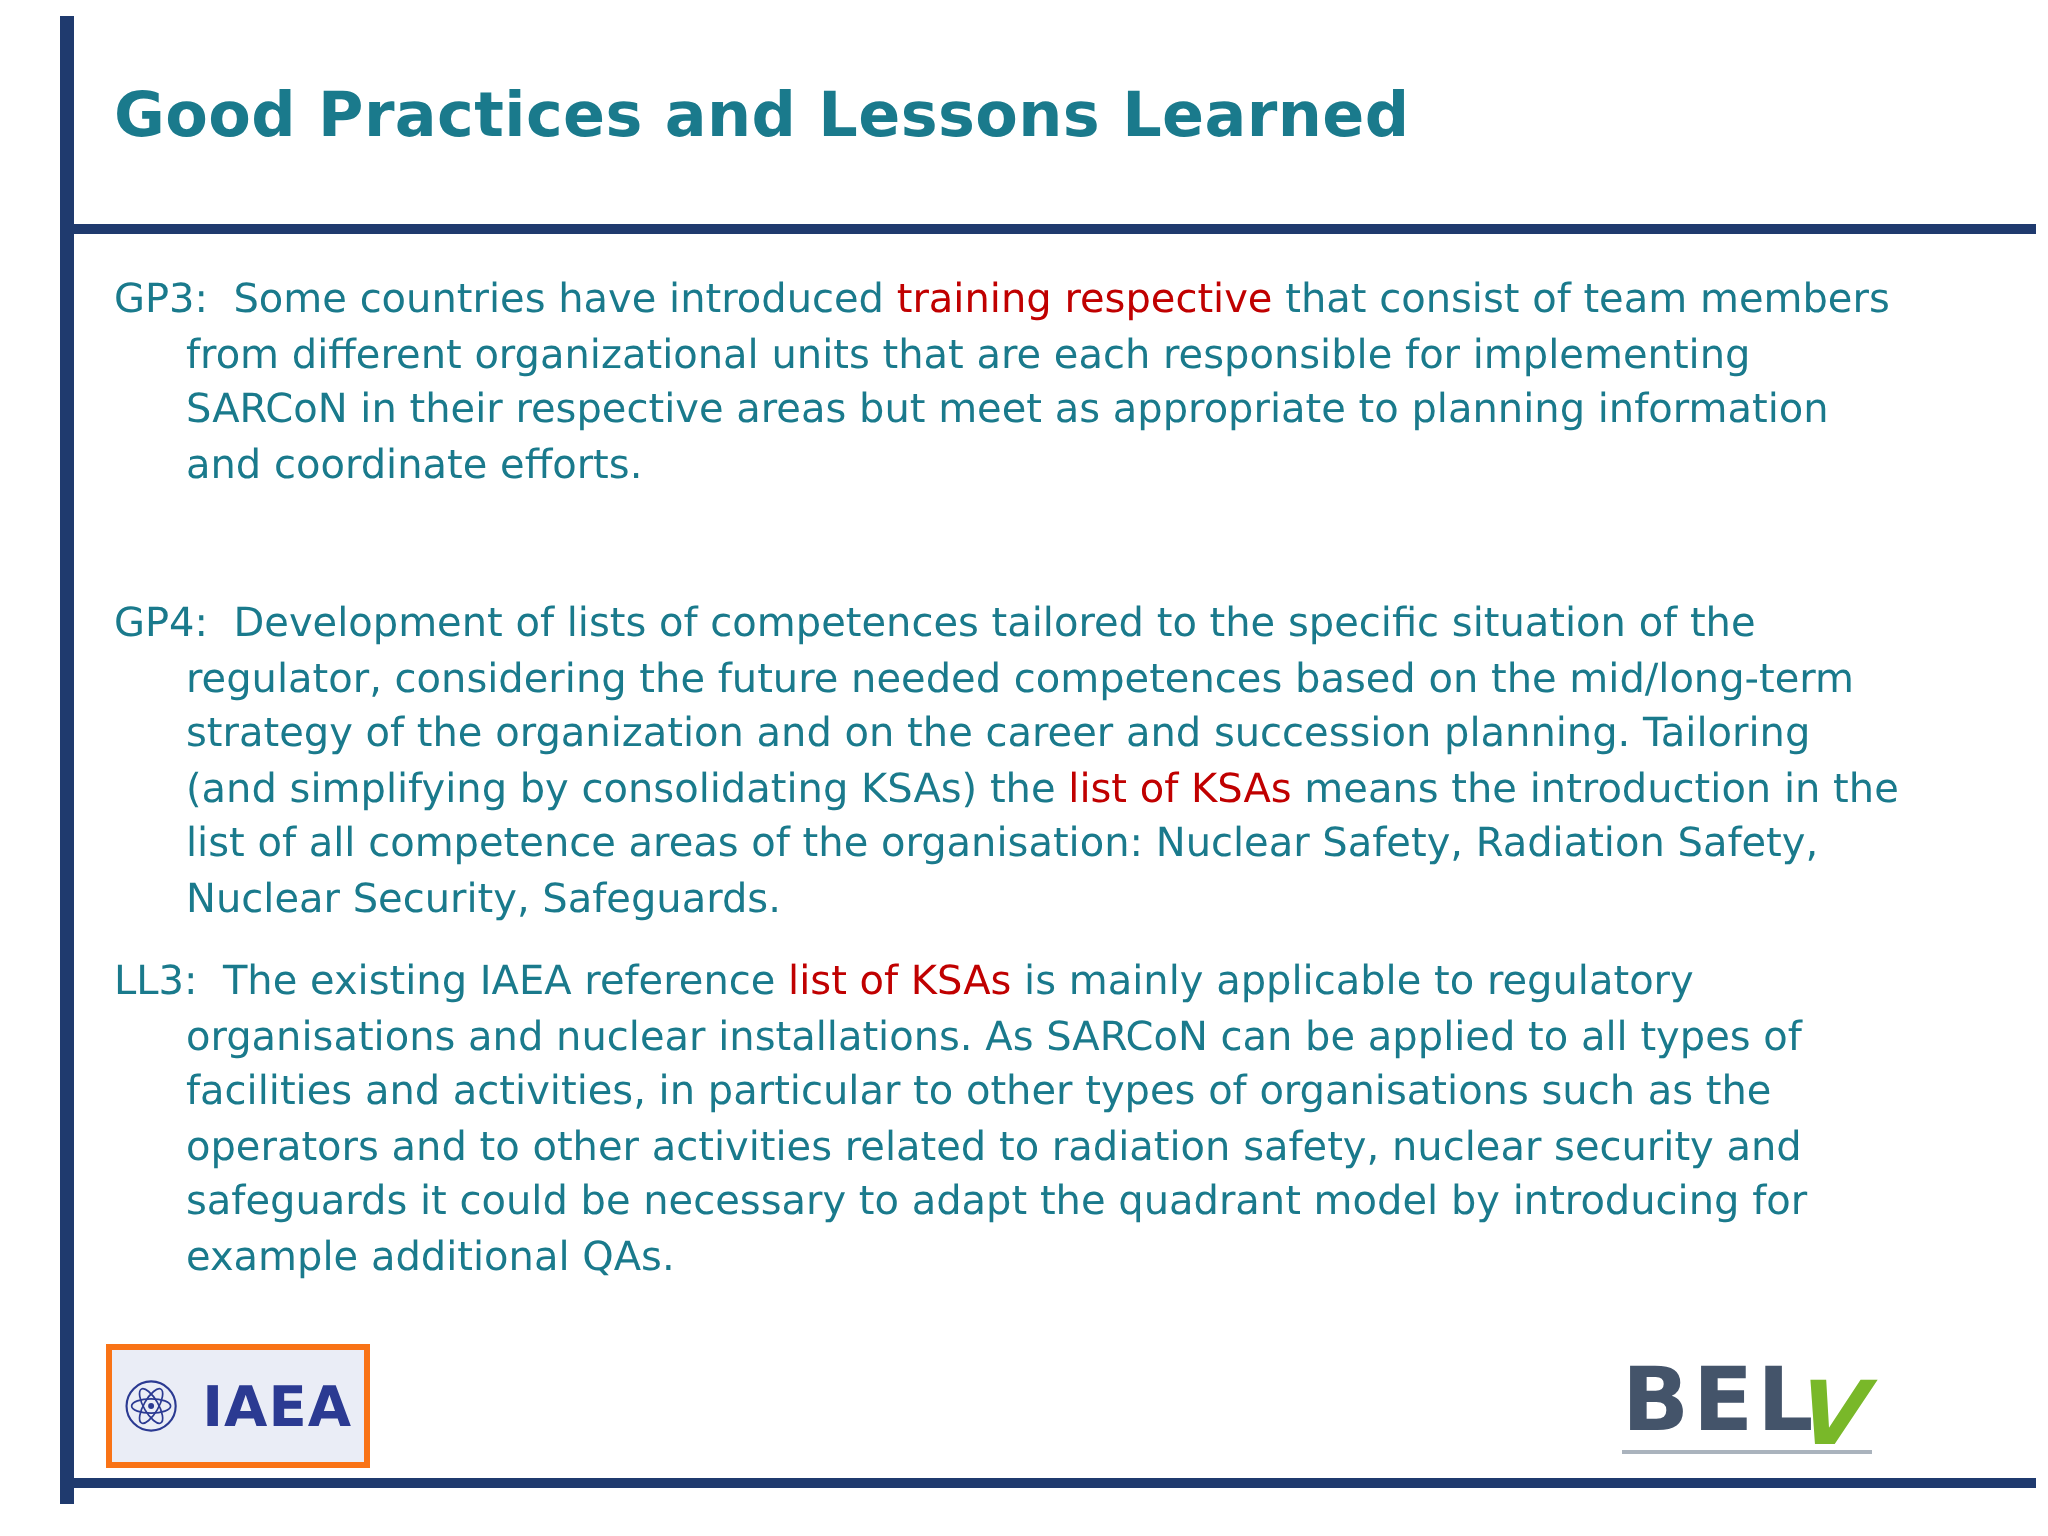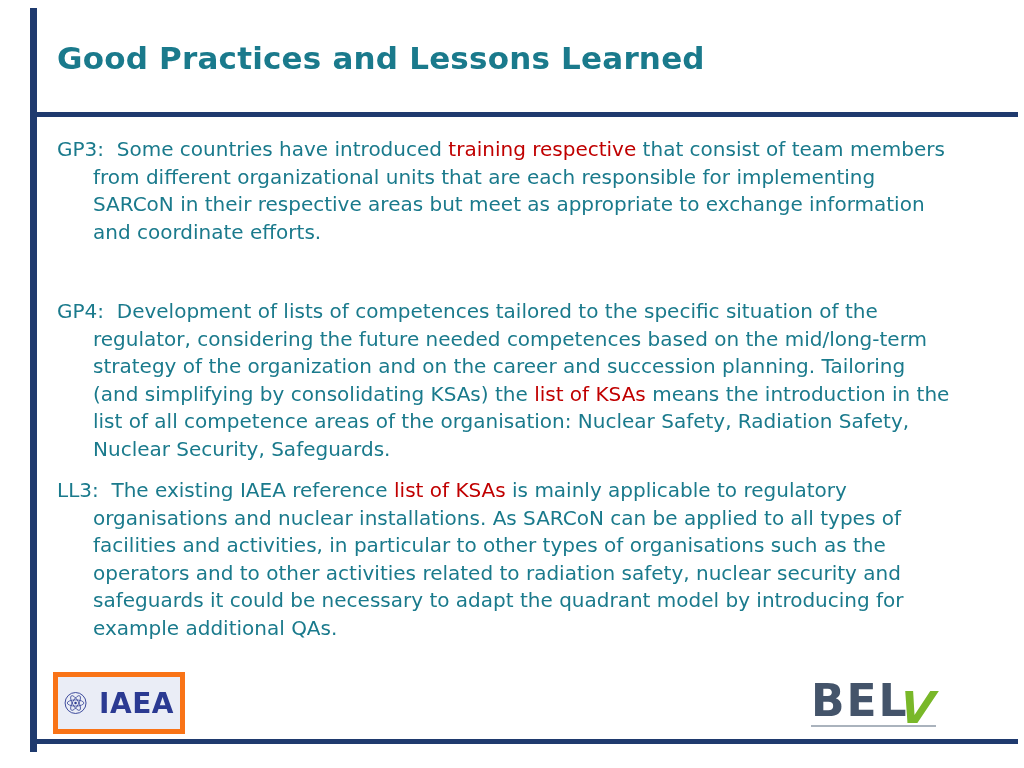--- a/index.html
+++ b/index.html
@@ -52,21 +52,21 @@
     position:absolute;
     left:30px;bottom:8px;
     right:6px;height:5px;
     background:var(--navy,#1f3a6e);
   }
   .iaea-logo{
     position:absolute;
     left:53px;bottom:18px;
     width:132px;height:62px;
     background:#eaedf6;
-    border:5px solid #f97316;
+    border:3px solid #f97316;
     display:flex;
     align-items:center;
     gap:12px;
     padding:0 6px;
     box-sizing:border-box;
   }
   .iaea-text{
     font-size:28px;
     font-weight:bold;
     color:var(--iaea-blue,#2b3a92);
@@ -107,21 +107,21 @@
 
 <div class="slide">
 
   <div class="left-bar"></div>
 
   <h1 class="title">Good Practices and Lessons Learned</h1>
 
   <div class="title-rule"></div>
 
   <div class="body">
-      <p class="para"><span class="">GP3:  Some countries have introduced </span><span class="hl">training respective</span><span class=""> that consist of team members from different organizational units that are each responsible for implementing SARCoN in their respective areas but meet as appropriate to exchange information and coordinate efforts.</span></p>
+      <p class="para"><span class="">GP3:  Some countries have introduced </span><span class="hl">training respective</span><span class=""> that consist of team members from different organizational units that are each responsible for implementing SARCoN in their respective areas but meet as appropriate to planning information and coordinate efforts.</span></p>
       <p class="para"><span class="">GP4:  Development of lists of competences tailored to the specific situation of the regulator, considering the future needed competences based on the mid/long-term strategy of the organization and on the career and succession planning. Tailoring (and simplifying by consolidating KSAs) the </span><span class="hl">list of KSAs</span><span class=""> means the introduction in the list of all competence areas of the organisation: Nuclear Safety, Radiation Safety, Nuclear Security, Safeguards.</span></p>
       <p class="para"><span class="">LL3:  The existing IAEA reference </span><span class="hl">list of KSAs</span><span class=""> is mainly applicable to regulatory organisations and nuclear installations. As SARCoN can be applied to all types of facilities and activities, in particular to other types of organisations such as the operators and to other activities related to radiation safety, nuclear security and safeguards it could be necessary to adapt the quadrant model by introducing for example additional QAs.</span></p>
     </div>
 
   <div class="bottom-rule"></div>
 
   <div class="iaea-logo">
     <svg width="50" height="50" viewBox="0 0 64 64">
       <circle cx="32" cy="32" r="29" fill="none" stroke="#2b3a92" stroke-width="2.5"></circle>
       <circle cx="32" cy="32" r="3.5" fill="#2b3a92"></circle>

